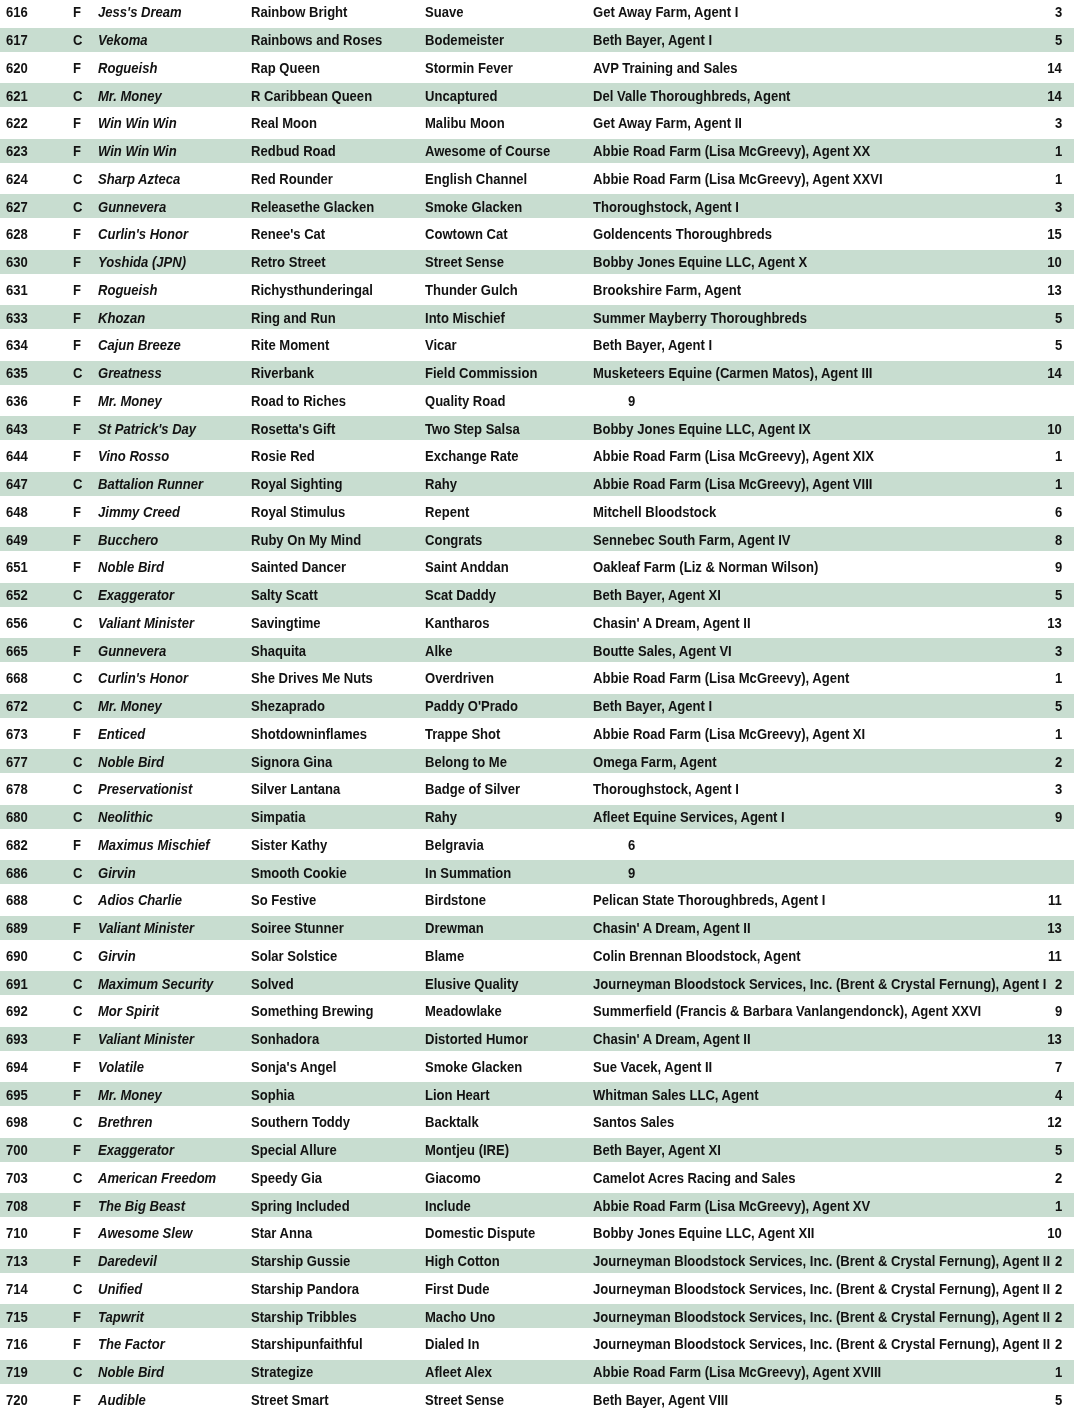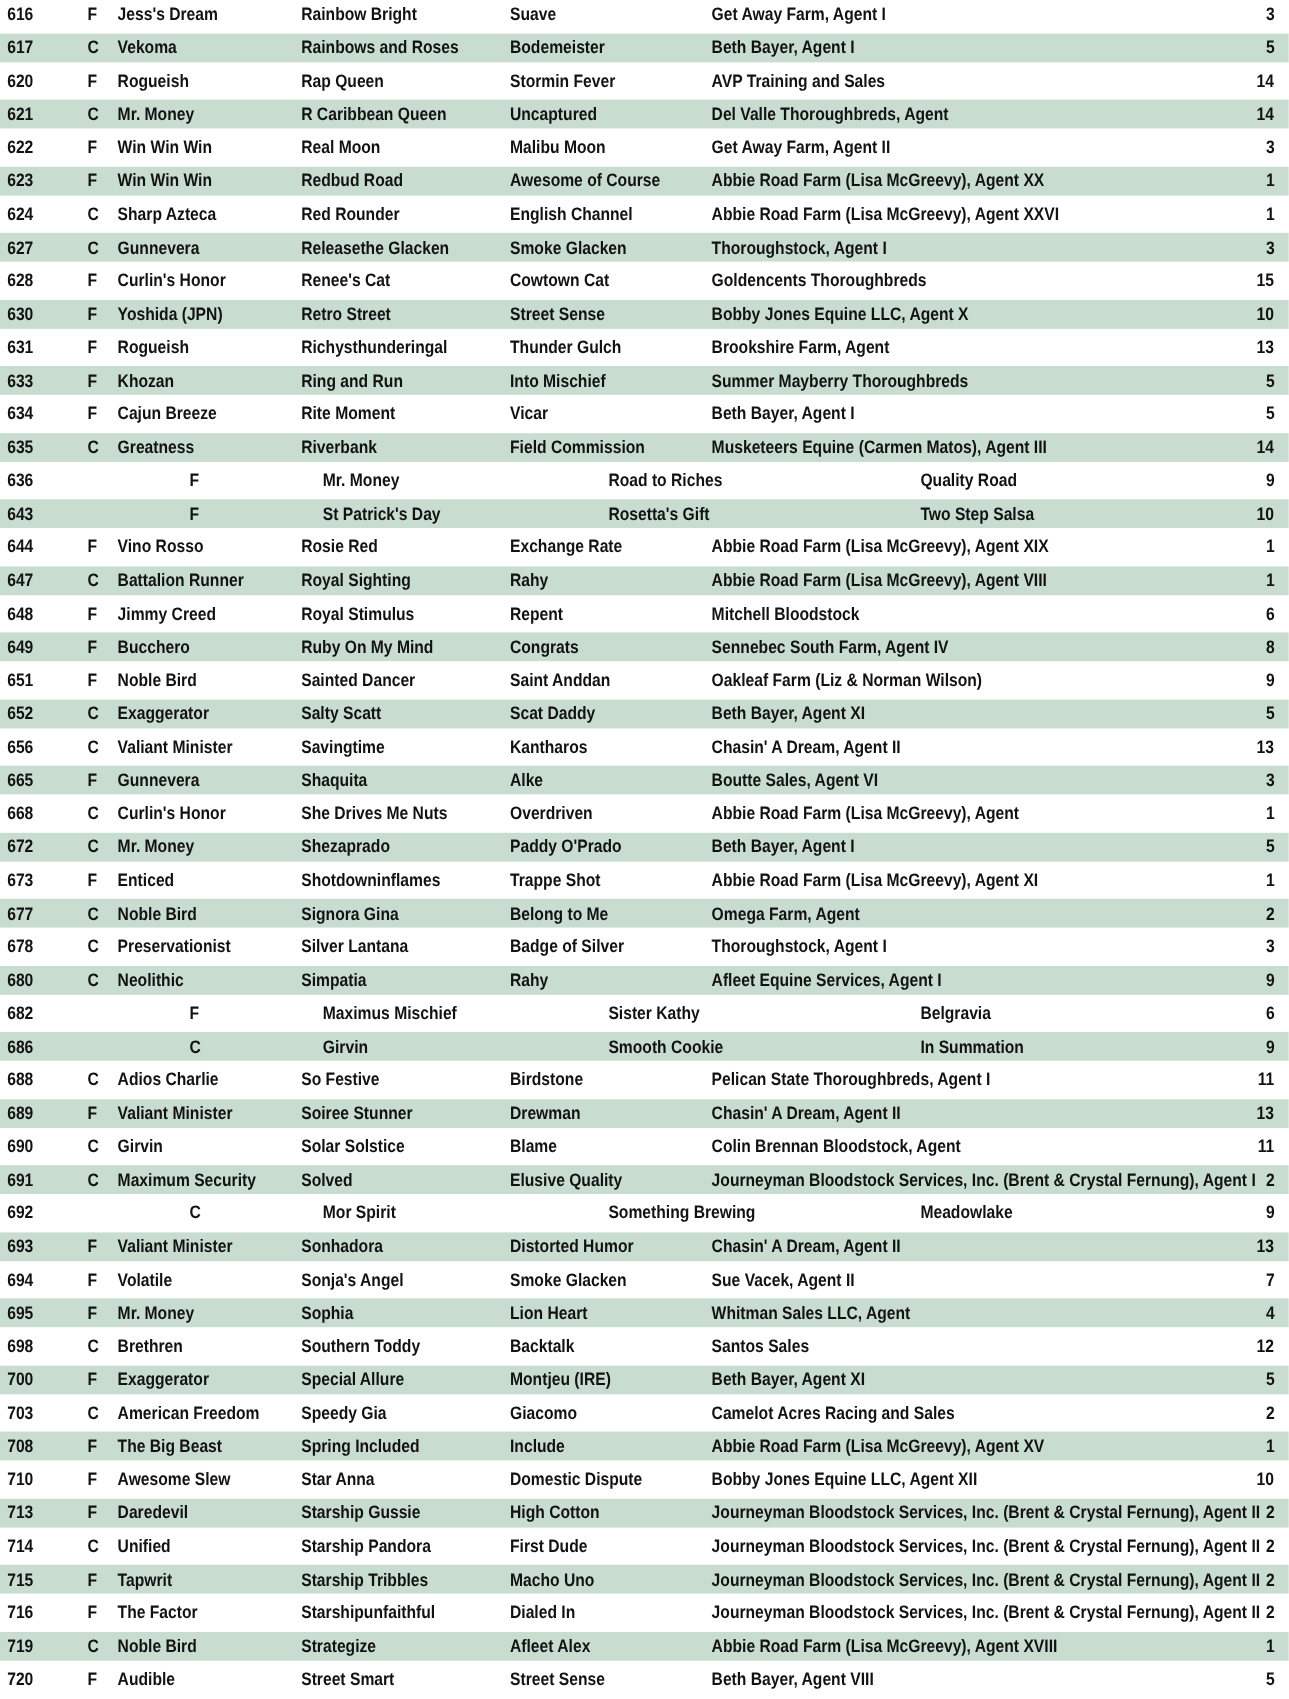--- a/index.html
+++ b/index.html
@@ -18,40 +18,39 @@
     font-family: "Liberation Sans", "DejaVu Sans", sans-serif;
     font-weight: bold;
     font-size: 15px;
     color: var(--ink);
   }
   .table { width: 1074px; }
   .row {
     height: 27.765px;
     display: flex;
     align-items: center;
-    justify-content: space-between;
   }
   .row.shaded {
     background: linear-gradient(var(--shade), var(--shade)) left top / 100% 24.3px no-repeat;
   }
   .cell {
     flex: none;
     white-space: nowrap;
     overflow: visible;
     line-height: 1;
   }
   .cell > span {
     display: inline-block;
     transform: translateY(-1.6px) scaleX(0.87);
     transform-origin: 0 50%;
     white-space: nowrap;
   }
   .hip      { width: 73px;  padding-left: 6px; }
   .sex      { width: 25px;  }
-  .sire     { width: 153px; }
+  .sire     { width: 153px; font-style: italic; }
   .dam      { width: 174px; }
   .dam_sire { width: 168px; }
   .consignor{ flex: 1 1 auto; min-width: 0; }
   .barn     { width: 54px; text-align: right; padding-right: 12px; }
   .barn > span { transform-origin: 100% 50%; }
 </style>
 </head>
 <body>
 
 <div class="table">
@@ -188,20 +187,21 @@
       <div class="cell dam"><span>Road to Riches</span></div>
       <div class="cell dam_sire"><span>Quality Road</span></div>
       <div class="cell barn"><span>9</span></div>
     </div>
     <div class="row shaded">
       <div class="cell hip"><span>643</span></div>
       <div class="cell sex"><span>F</span></div>
       <div class="cell sire"><span>St Patrick's Day</span></div>
       <div class="cell dam"><span>Rosetta's Gift</span></div>
       <div class="cell dam_sire"><span>Two Step Salsa</span></div>
+      <div class="cell consignor"><span>Bobby Jones Equine LLC, Agent IX</span></div>
       <div class="cell barn"><span>10</span></div>
     </div>
     <div class="row">
       <div class="cell hip"><span>644</span></div>
       <div class="cell sex"><span>F</span></div>
       <div class="cell sire"><span>Vino Rosso</span></div>
       <div class="cell dam"><span>Rosie Red</span></div>
       <div class="cell dam_sire"><span>Exchange Rate</span></div>
       <div class="cell consignor"><span>Abbie Road Farm (Lisa McGreevy), Agent XIX</span></div>
       <div class="cell barn"><span>1</span></div>
@@ -374,20 +374,21 @@
       <div class="cell dam_sire"><span>Elusive Quality</span></div>
       <div class="cell consignor"><span>Journeyman Bloodstock Services, Inc. (Brent &amp; Crystal Fernung), Agent I</span></div>
       <div class="cell barn"><span>2</span></div>
     </div>
     <div class="row">
       <div class="cell hip"><span>692</span></div>
       <div class="cell sex"><span>C</span></div>
       <div class="cell sire"><span>Mor Spirit</span></div>
       <div class="cell dam"><span>Something Brewing</span></div>
       <div class="cell dam_sire"><span>Meadowlake</span></div>
+      <div class="cell consignor"><span>Summerfield (Francis &amp; Barbara Vanlangendonck), Agent XXVI</span></div>
       <div class="cell barn"><span>9</span></div>
     </div>
     <div class="row shaded">
       <div class="cell hip"><span>693</span></div>
       <div class="cell sex"><span>F</span></div>
       <div class="cell sire"><span>Valiant Minister</span></div>
       <div class="cell dam"><span>Sonhadora</span></div>
       <div class="cell dam_sire"><span>Distorted Humor</span></div>
       <div class="cell consignor"><span>Chasin' A Dream, Agent II</span></div>
       <div class="cell barn"><span>13</span></div>

